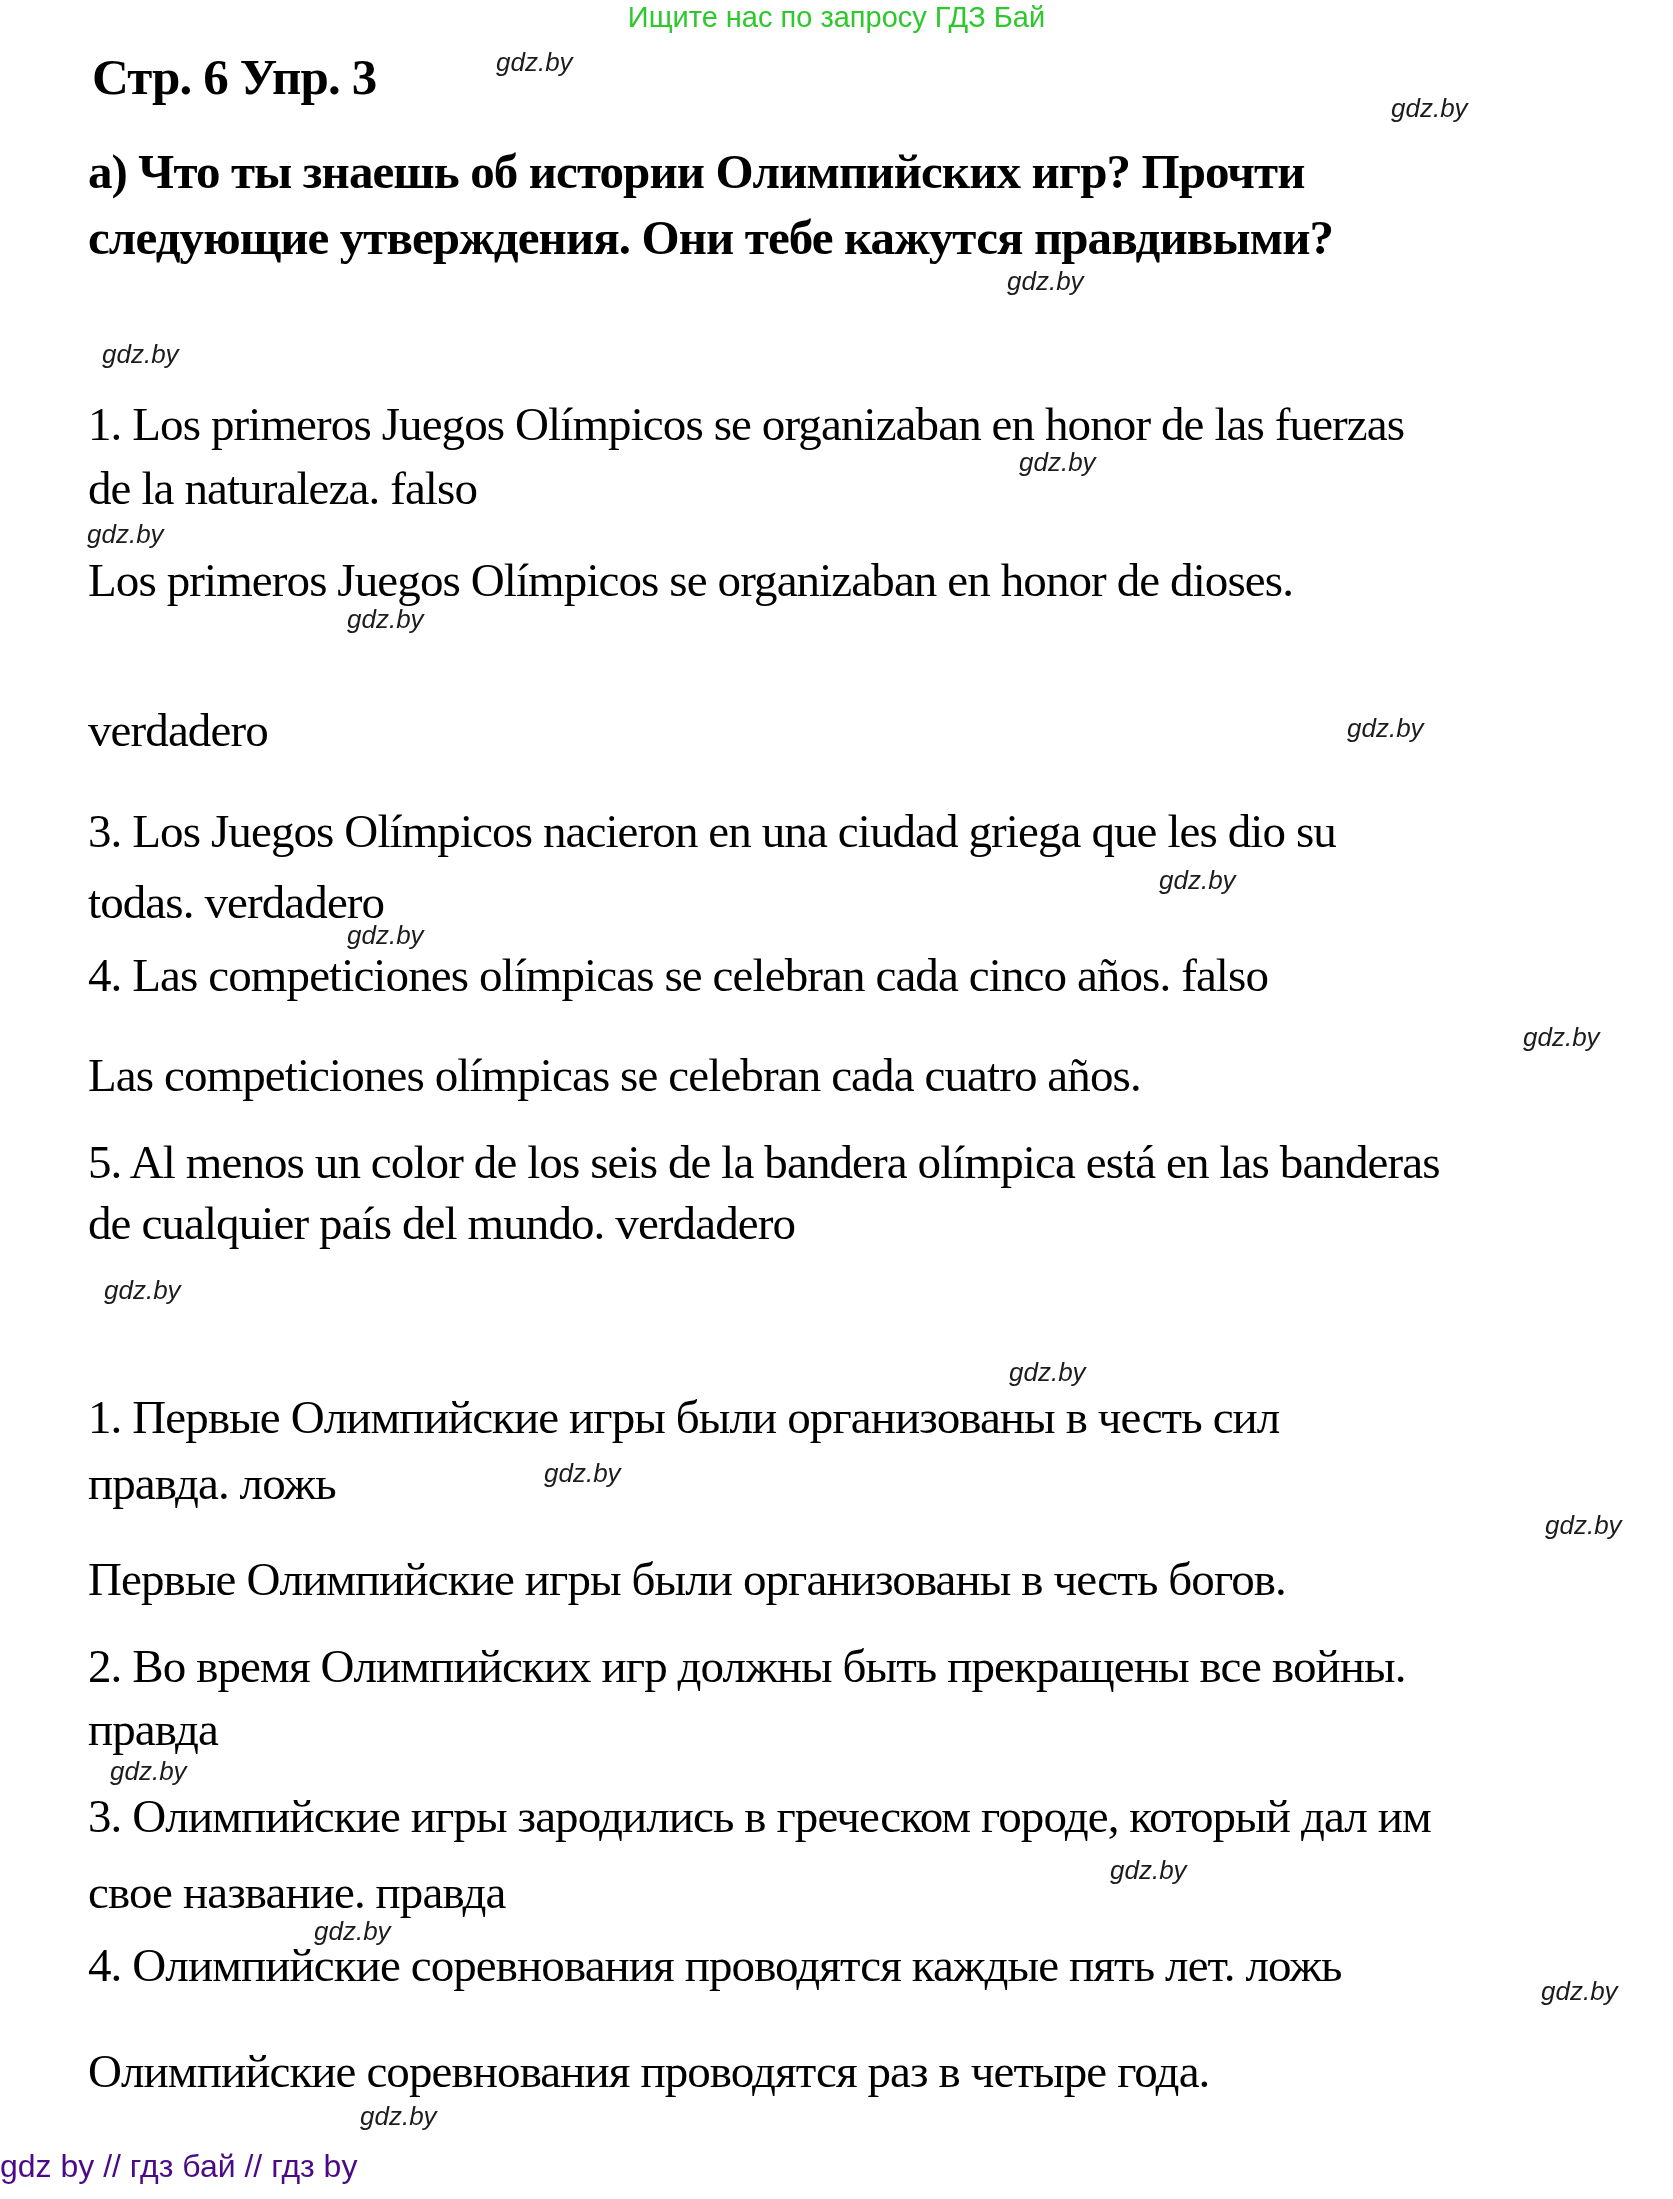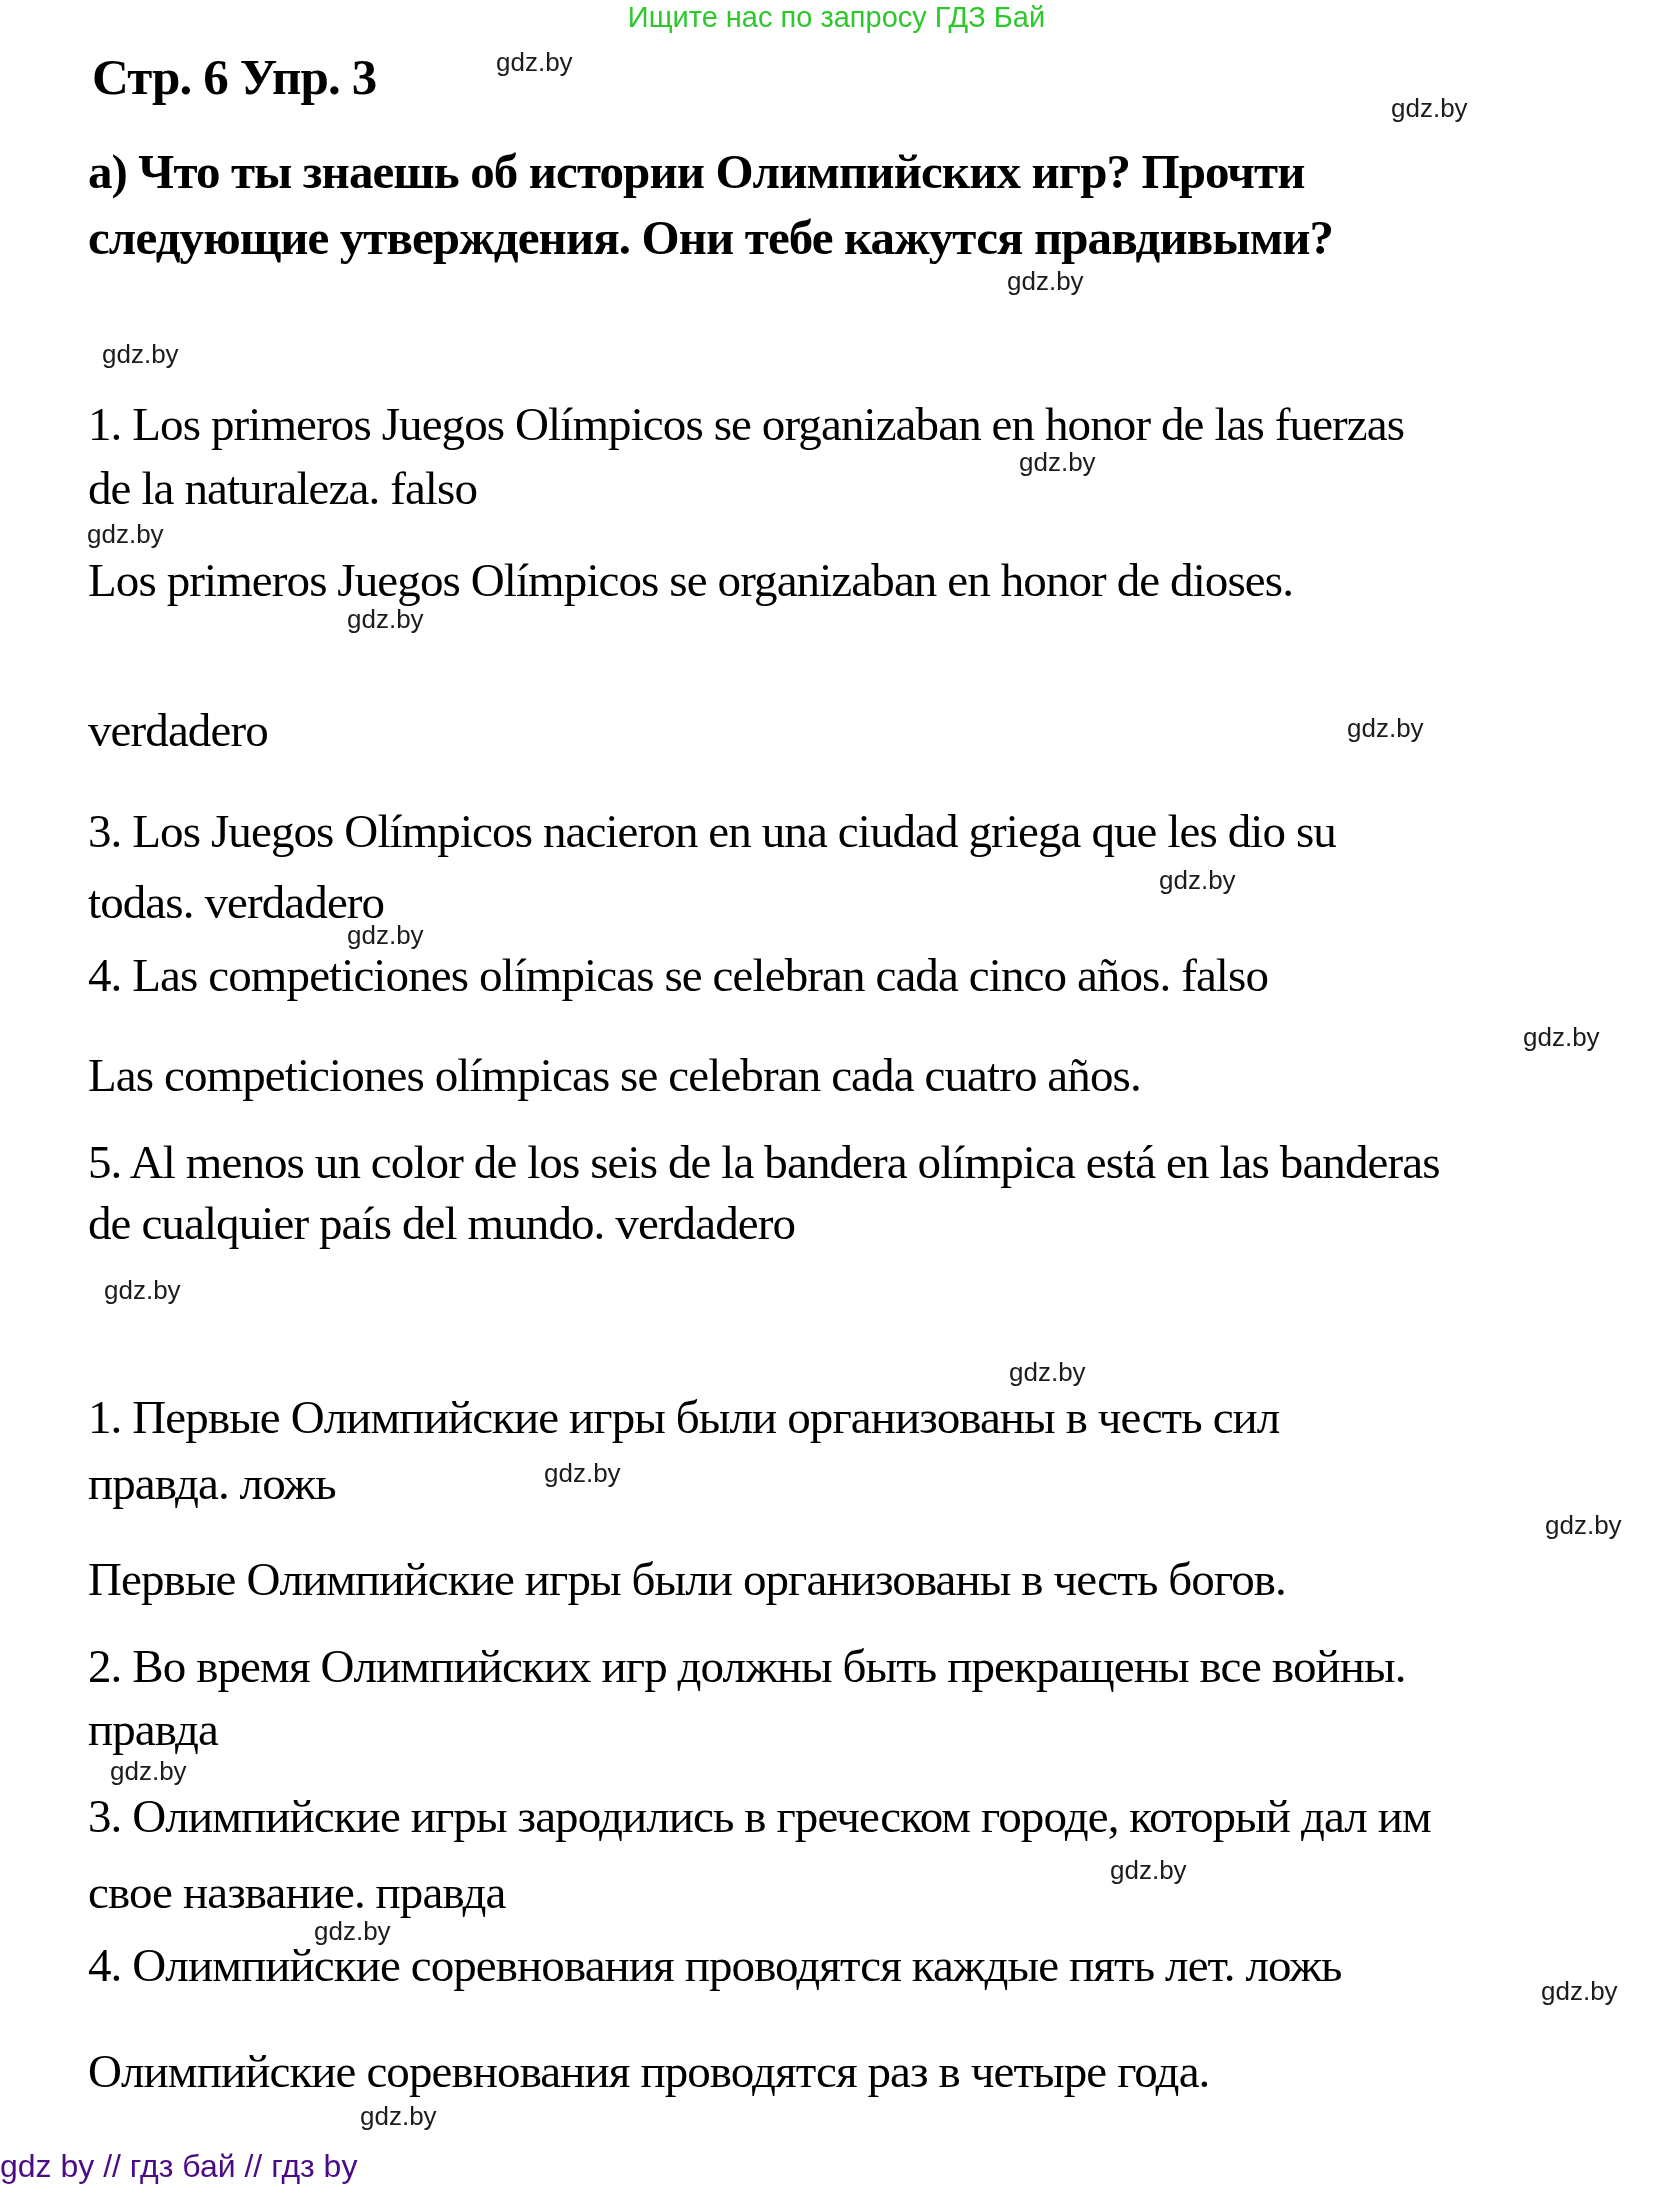--- a/index.html
+++ b/index.html
@@ -51,20 +51,21 @@
     letter-spacing: -0.9px;
     white-space: nowrap;
   }
   .wm {
     position: absolute;
     font-family: "Liberation Sans", sans-serif;
     font-size: 26px;
     line-height: 1;
     color: #1c1c1c;
     white-space: nowrap;
+    font-style: italic;
   }
   .footer {
     position: absolute;
     top: 2149px; left: 0; width: 100%;
     font-family: "Liberation Sans", sans-serif;
     font-size: 32px;
     line-height: 1.1;
     color: #4b0b86;
     white-space: nowrap;
   }

